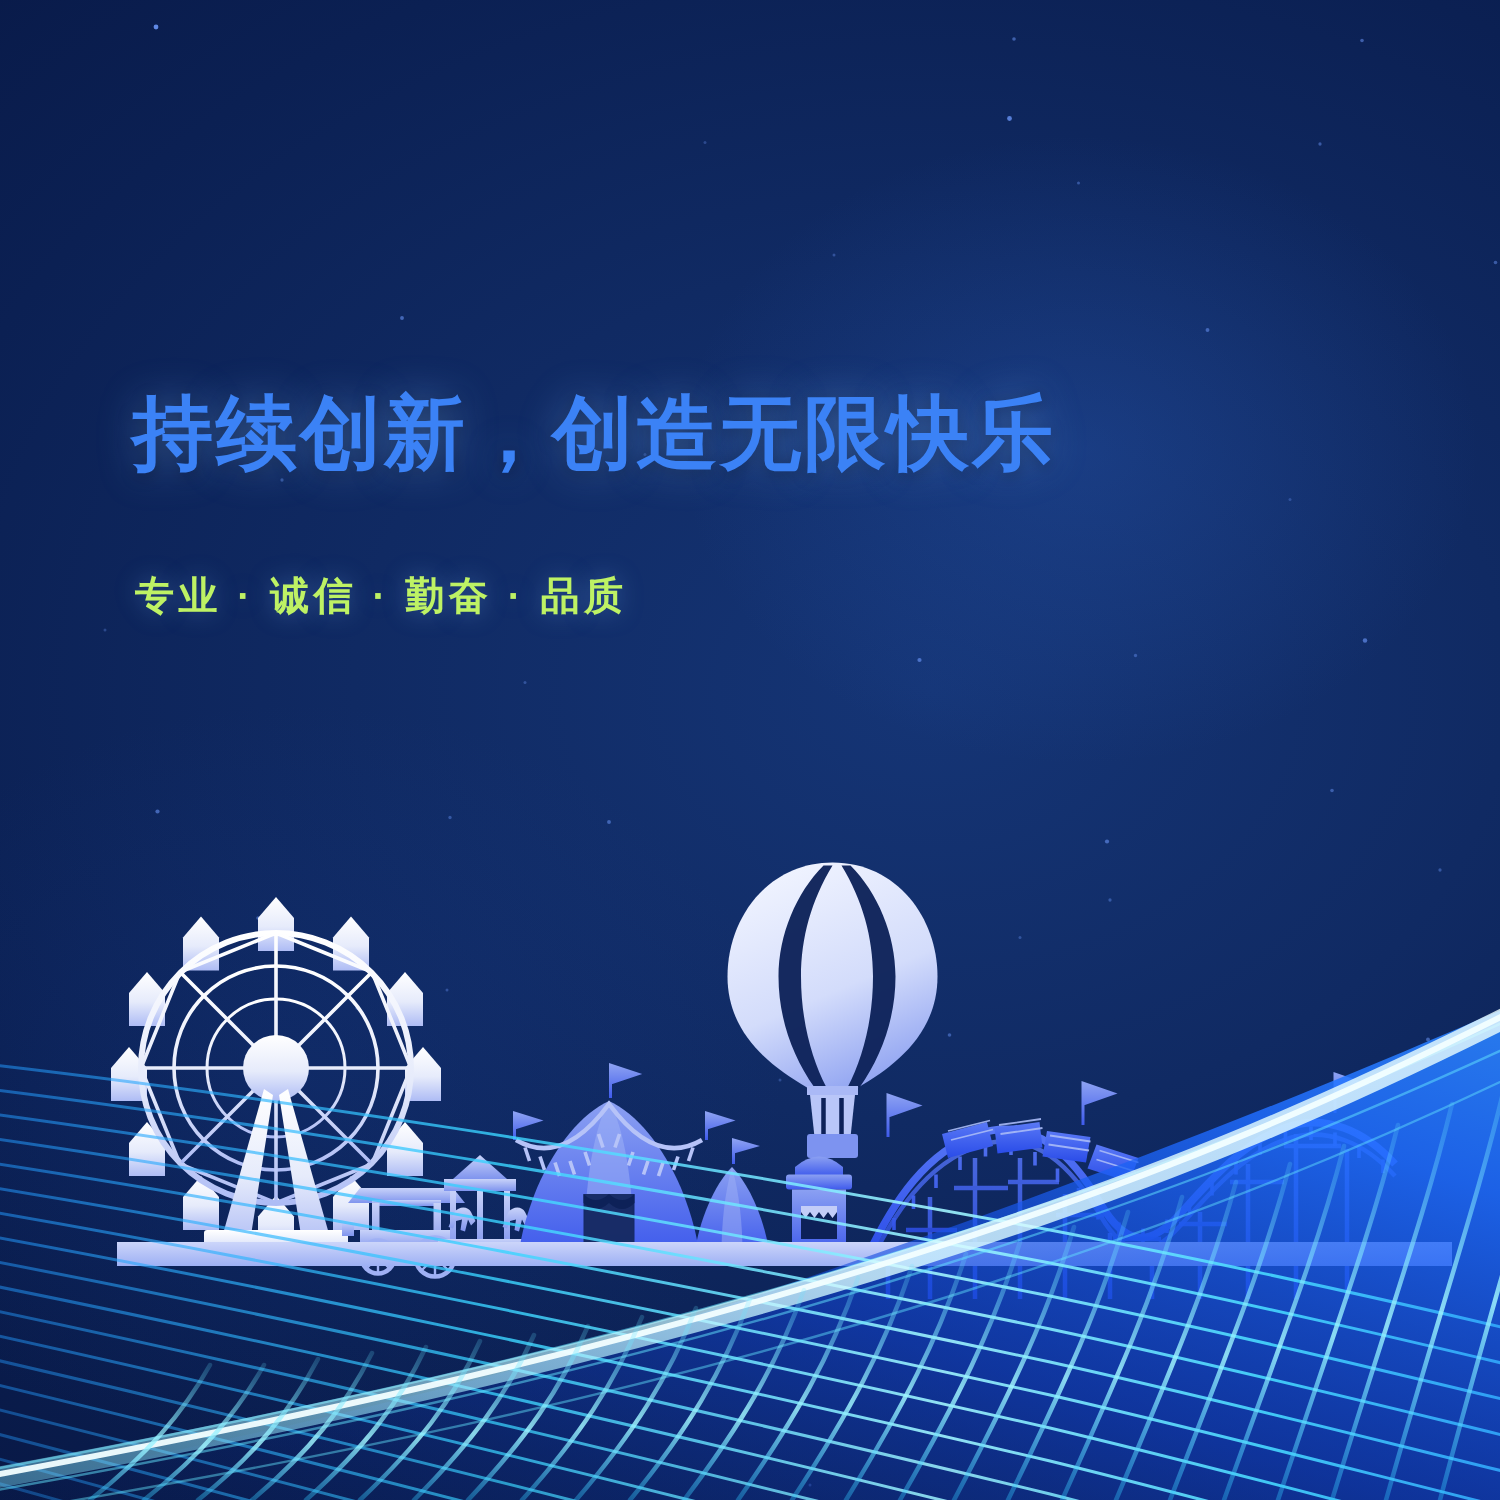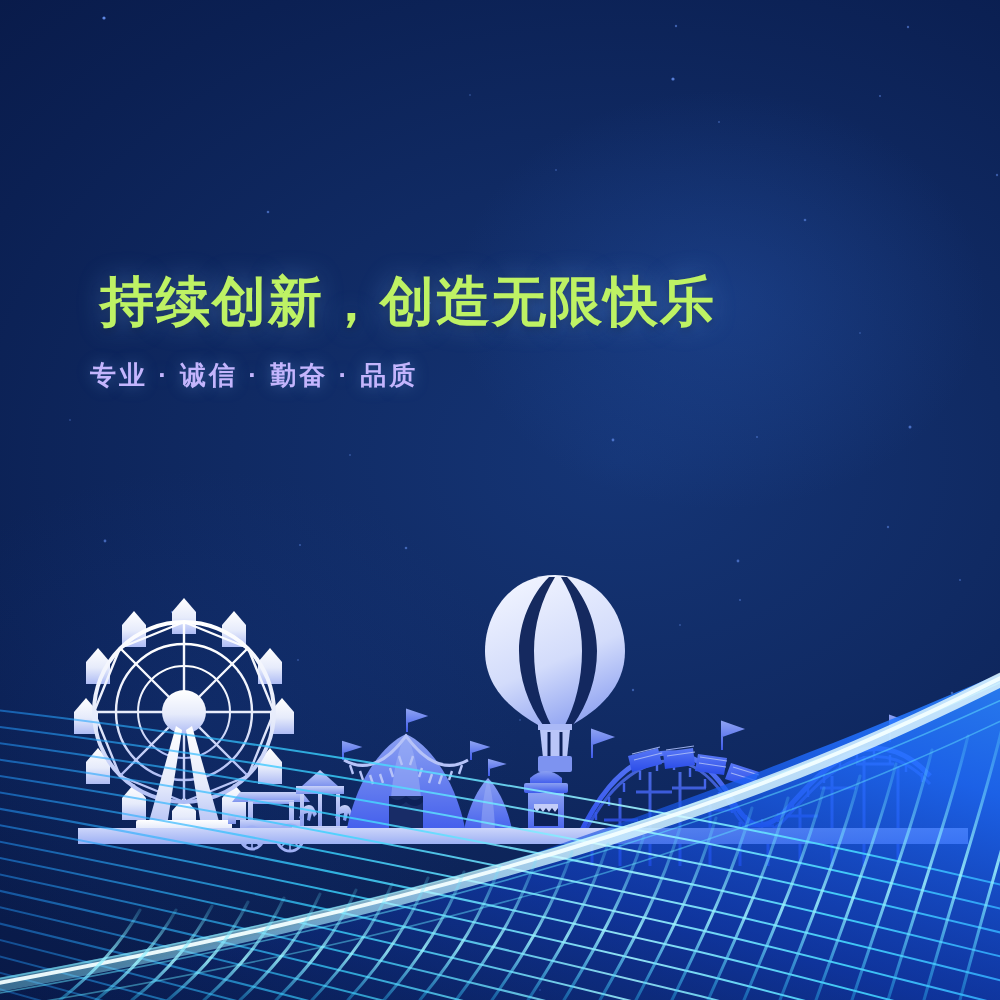--- a/index.html
+++ b/index.html
@@ -19,32 +19,32 @@
   .bg-glow{
     background:
       radial-gradient(38% 30% at 72% 30%, rgba(44,95,190,.30) 0%, rgba(44,95,190,0) 70%),
       radial-gradient(45% 35% at 20% 72%, rgba(24,64,150,.20) 0%, rgba(24,64,150,0) 72%);
   }
   .stars{pointer-events:none;}
   .hero{
     position:absolute;left:88px;top:258px;width:760px;
   }
   .headline{
-    margin:12px;
-    color:#bef264;
+    margin:0;
+    color:#3b82f6;
     font-size:54px;
     font-weight:700;
     letter-spacing:2px;
     line-height:1.15;
     text-shadow:0 0 26px rgba(120,180,255,.45), 0 2px 10px rgba(0,0,0,.35);
     white-space:nowrap;
   }
   .subline{
-    margin:26px 0 0 2px;
-    color:#c4b5fd;
+    margin:60px 0 0 2px;
+    color:#bef264;
     font-size:26px;
     font-weight:700;
     letter-spacing:3px;
     white-space:nowrap;
     text-shadow:0 0 16px rgba(120,180,255,.35);
   }
   .scene{position:absolute;left:0;top:520px;width:1000px;height:340px;}
   .wave{position:absolute;left:0;bottom:0;width:1000px;height:330px;}
   svg{display:block;overflow:visible;}
 </style>

